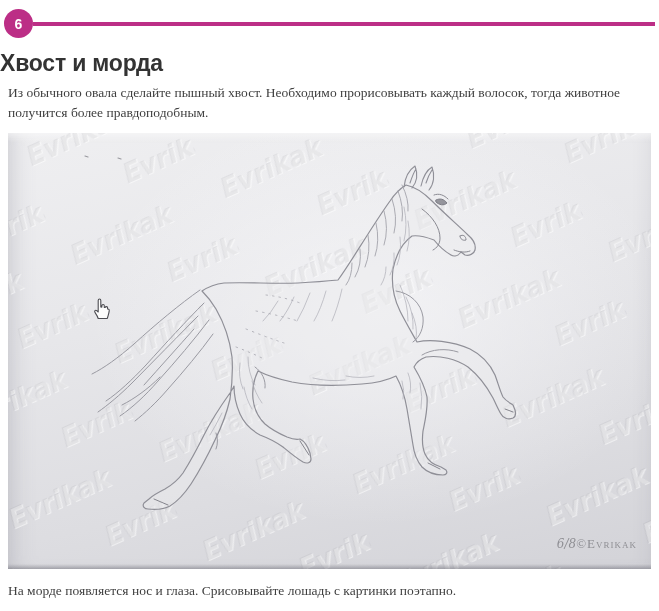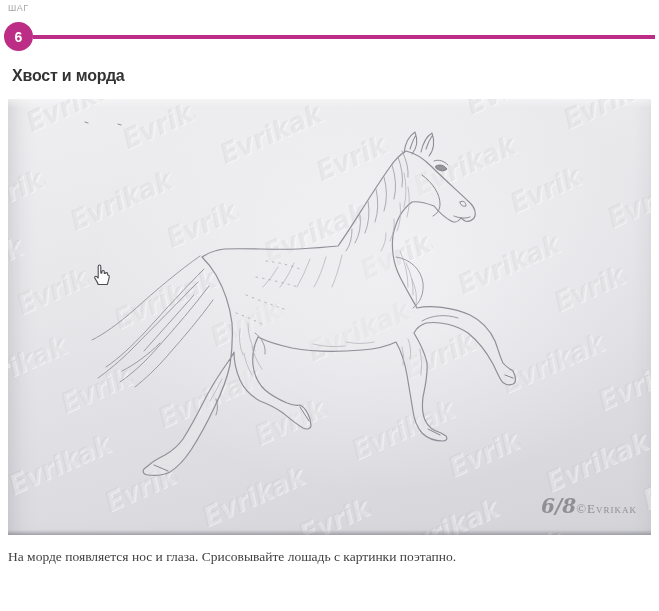--- a/index.html
+++ b/index.html
@@ -19,22 +19,22 @@
   .step-badge {
     width:29px; height:29px; border-radius:50%;
     background:#bc2e86; color:#fff;
     display:flex; align-items:center; justify-content:center;
     font-size:14px; font-weight:bold; margin-left:4px;
     flex:0 0 auto;
   }
   .step-rule { flex:1 1 auto; height:4px; background:#bc2e86; margin:0 4px 0 0; }
 
   h1.title {
-    margin:12px 0 0 12px;
-    font-size:16px; line-height:26px; font-weight:bold;
+    margin:12px 0 0 0;
+    font-size:23px; line-height:26px; font-weight:bold;
     color:#333333; letter-spacing:-0.2px;
   }
   p.desc {
     margin:7px 8px 0 8px; width:642px;
     font-family:"Liberation Serif", serif;
     font-size:13.5px; line-height:20px; color:#3f3f3f;
   }
 
   figure.photo {
     position:relative; margin:10px 0 0 8px;
@@ -58,45 +58,45 @@
   .photo svg.scene { position:absolute; inset:0; display:block; }
 
   .cursor { position:absolute; left:84px; top:163px; width:20px; height:24px; }
 
   .caption {
     position:absolute; right:14px; bottom:17px;
     color:#8f8f94; white-space:nowrap;
   }
   .caption .pg {
     font-family:"DejaVu Serif", serif;
-    font-style:italic; font-weight:bold; font-size:20px;
+    font-style:italic; font-weight:normal; font-size:12px;
   }
   .caption .attr {
     font-family:"Liberation Serif", serif;
     font-variant:small-caps; font-size:13px; letter-spacing:1px; 
   }
 
   p.bottom { margin-top:12px; }
 </style>
 </head>
 <body>
 
 <div class="page">
 
-  <div class="step-label">ШАГ</div>
 
   <div class="step-row">
     <div class="step-badge">
       <span>6</span>
     </div>
     <div class="step-rule"></div>
   </div>
 
   <h1 class="title">Хвост и морда</h1>
 
+  <p class="desc">Из обычного овала сделайте пышный хвост. Необходимо прорисовывать каждый волосок, тогда животное получится более правдоподобным.</p>
 
   <figure class="photo">
     <svg class="scene" width="643" height="436" viewBox="0 0 643 436" xmlns="http://www.w3.org/2000/svg">
       <defs>
         <pattern id="wm" width="164" height="108" patternUnits="userSpaceOnUse" patternTransform="rotate(-24)">
           <g font-family="'DejaVu Sans', sans-serif" font-size="26" font-style="italic" font-weight="bold">
             <text x="9" y="41" fill="#ffffff" opacity="0.55">Evrikak</text>
             <text x="8" y="40" fill="#9a9aa2" opacity="0.17">Evrikak</text>
             <text x="90" y="96" fill="#ffffff" opacity="0.55">Evrikak</text>
             <text x="89" y="95" fill="#9a9aa2" opacity="0.17">Evrikak</text>

